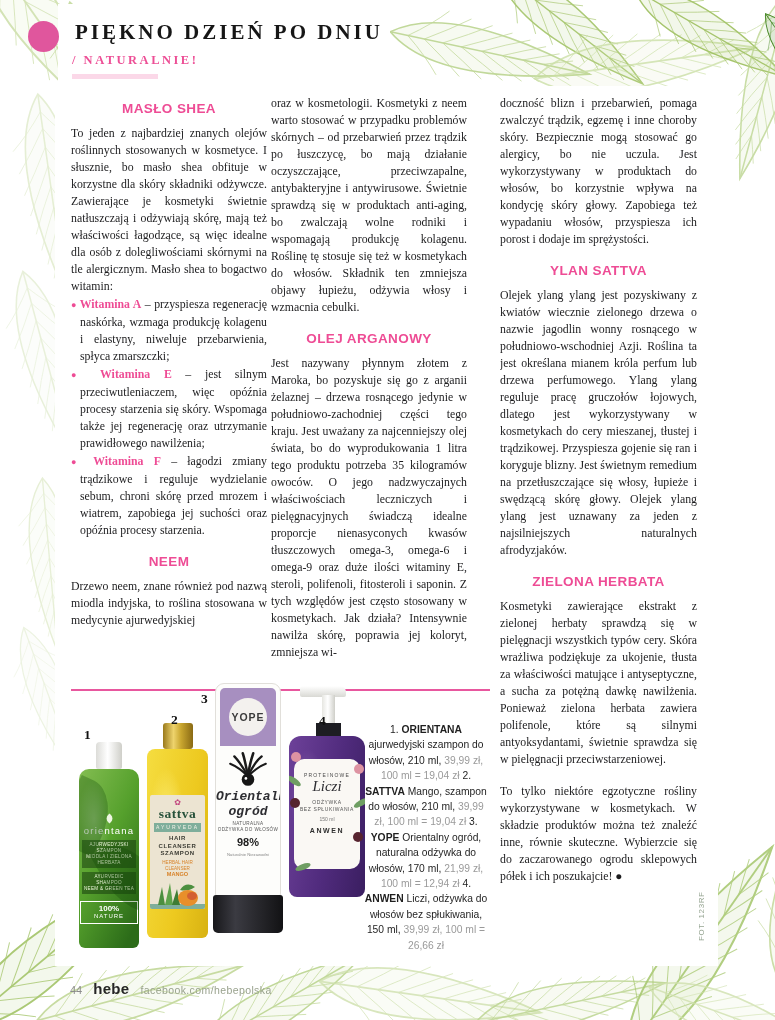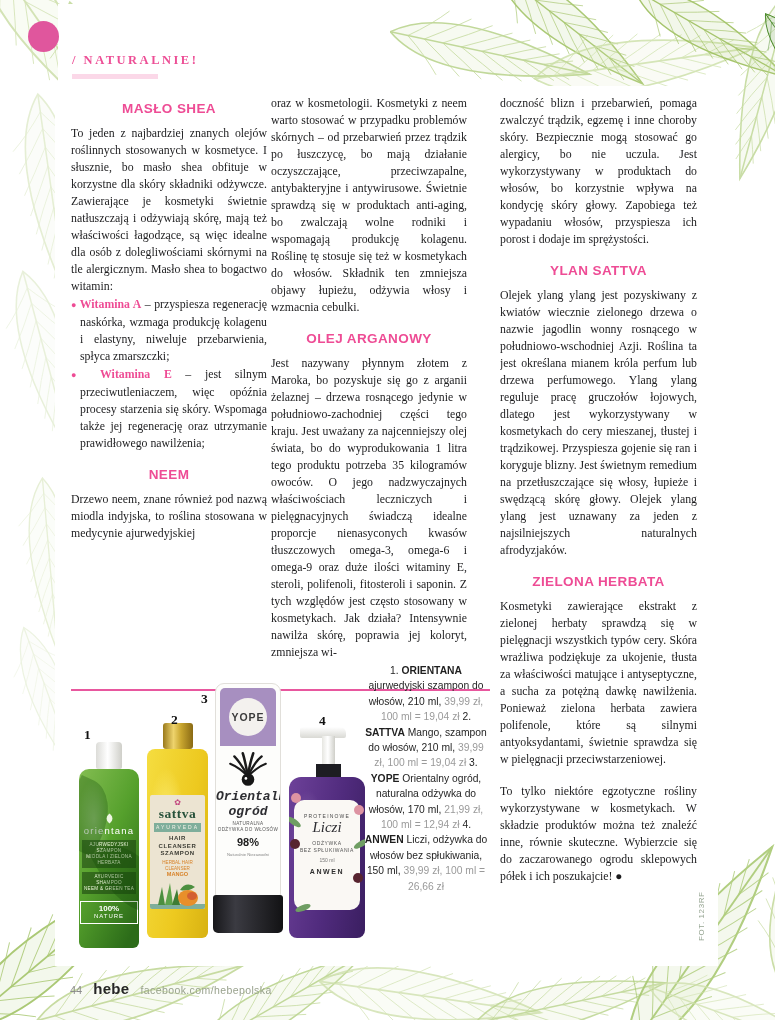--- a/index.html
+++ b/index.html
@@ -87,42 +87,42 @@
             font-family:"Liberation Sans",sans-serif;font-weight:700;font-size:10.5px;letter-spacing:1px;color:#3a3a3a;}
   .y-bird{display:block;width:42px;height:36px;margin:5px auto 0;}
   .y-script{font-family:Liberation Mono, monospace;font-style:italic;font-weight:700;font-size:13px;color:#2e2e32;text-align:center;margin-top:2px;}
   .y-l{font-size:4.6px;color:#555;text-align:center;letter-spacing:.4px;font-family:"Liberation Sans",sans-serif;line-height:6px;margin-top:2px;}
   .y-pct{font-family:"Liberation Sans",sans-serif;font-weight:700;font-size:11px;color:#1e1e1e;text-align:center;margin-top:3px;}
   .y-tiny{font-size:4.2px;color:#8a8a8a;text-align:center;font-family:"Liberation Sans",sans-serif;margin-top:4px;}
   .y-cap{position:absolute;left:-2px;right:-2px;bottom:0;height:38px;border-radius:3px 3px 5px 5px;
          background:linear-gradient(90deg,#17171a,#3b3b42 32%,#121214);}
 
   
-  #anwen{left:289px;top:727px;width:56px;height:211px;padding-left:32px;}
+  #anwen{left:289px;top:686px;width:56px;height:211px;padding-left:32px;}
   .a-spout{position:absolute;left:11px;top:0;width:46px;height:11px;border-radius:3px 6px 2px 2px;
            background:linear-gradient(#ffffff,#d9d9d4);}
   .a-stem{position:absolute;left:33px;top:9px;width:13px;height:30px;
           background:linear-gradient(90deg,#e6e6e1,#ffffff 45%,#cfcfc9);}
   .a-collar{position:absolute;left:27px;top:37px;width:25px;height:15px;background:#1d1d22;}
   .a-body{position:absolute;left:0;top:50px;width:76px;height:161px;border-radius:12px 12px 8px 8px;overflow:hidden;
           background:radial-gradient(ellipse 28px 78px at 25% 38%,rgba(255,255,255,.22),transparent 62%),
                      linear-gradient(100deg,#6d4199,#502b7d 55%,#3a1e60);}
   .a-label{position:absolute;left:5px;top:23px;width:66px;height:110px;background:#faf8f4;border-radius:10px;
            text-align:center;font-family:"Liberation Sans",sans-serif;overflow:hidden;}
   .a-top{font-size:5px;letter-spacing:1.2px;color:#4a4a4a;margin-top:13px;}
   .a-script{font-family:"Liberation Serif",serif;font-style:italic;font-size:15px;color:#2d2d32;line-height:17px;}
   .a-l{font-size:5px;color:#555;margin-top:4px;letter-spacing:.6px;line-height:6.5px;}
   .a-ml{font-size:5px;color:#777;margin-top:4px;}
   .a-brand{font-size:7px;font-weight:700;letter-spacing:1.6px;color:#2e2e2e;margin-top:5px;}
   .lychee{position:absolute;width:10px;height:10px;border-radius:50%;background:#dd93a2;z-index:1;}
   .lychee.dark{background:#57242f;}
   .a-leaf{position:absolute;width:16px;height:6px;border-radius:50%;background:#6f9e63;z-index:1;}
 
   
-  #caption{position:absolute;left:362px;top:663px;width:128px;z-index:3;font-family:"Liberation Sans",sans-serif;
+  #caption{position:absolute;left:362px;top:722px;width:128px;z-index:3;font-family:"Liberation Sans",sans-serif;
            font-size:10.3px;line-height:15.4px;text-align:center;color:#1f1f1f;}
   .c-brand{font-weight:700;}
   .c-price{color:#9a9a9a;}
 
   
   #footer{position:absolute;left:70px;top:980px;z-index:4;display:flex;align-items:baseline;gap:11px;
           font-family:"Liberation Sans",sans-serif;}
   #page-number{color:#8c8c8c;font-size:11px;}
   #logo{font-size:15px;font-weight:700;color:#262626;letter-spacing:.3px;}
   #social{color:#99a28d;font-size:10.5px;letter-spacing:.4px;}
@@ -208,29 +208,31 @@
       </svg>
       <svg class="leaf" width="200" height="90" viewBox="0 0 200 90" style="left: 640px; top: 975px; color: rgb(207, 224, 173); opacity: 0.8; transform: rotate(20deg) scale(1); transform-origin: center center;">
         <use href="#leaf-shape"></use>
       </svg>
     </div>
 
   <div class="panel" id="panel-header"></div>
   <div class="panel" id="panel-main"></div>
 
   <div id="brand-dot"></div>
+  <div id="page-title">PIĘKNO DZIEŃ PO DNIU</div>
   <div id="page-subtitle">/ NATURALNIE!</div>
   <div id="subtitle-mark"></div>
 
   <div class="col" id="col1">
     <h3 class="heading first">MASŁO SHEA</h3>
     <p>To jeden z najbardziej znanych olejów roślinnych stosowanych w kosmetyce. I słusznie, bo masło shea obfituje w korzystne dla skóry składniki odżywcze. Zawierające je kosmetyki świetnie natłuszczają i odżywiają skórę, mają też właściwości łagodzące, są więc idealne dla osób z dolegliwościami skórnymi na tle alergicznym. Masło shea to bogactwo witamin:</p>
     <div>
         <div class="bullet"><span class="bdot">● </span><span class="term">Witamina A</span><span> – przyspiesza regenerację naskórka, wzmaga produkcję kolagenu i elastyny, niweluje przebarwienia, spłyca zmarszczki;</span></div>
         <div class="bullet"><span class="bdot">● </span><span class="term">Witamina E</span><span> – jest silnym przeciwutleniaczem, więc opóźnia procesy starzenia się skóry. Wspomaga także jej regenerację oraz utrzymanie prawidłowego nawilżenia;</span></div>
+        <div class="bullet"><span class="bdot">● </span><span class="term">Witamina F</span><span> – łagodzi zmiany trądzikowe i reguluje wydzielanie sebum, chroni skórę przed mrozem i wiatrem, zapobiega jej suchości oraz opóźnia procesy starzenia.</span></div>
       </div>
     <h3 class="heading">NEEM</h3>
     <p>Drzewo neem, znane również pod nazwą miodla indyjska, to roślina stosowana w medycynie ajurwedyjskiej</p>
   </div>
 
   <div class="col" id="col2">
     <p>oraz w kosmetologii. Kosmetyki z neem warto stosować w przypadku problemów skórnych – od przebarwień przez trądzik po łuszczycę, bo mają działanie oczyszczające, przeciwzapalne, antybakteryjne i antywirusowe. Świetnie sprawdzą się w produktach anti-aging, bo zwalczają wolne rodniki i wspomagają produkcję kolagenu. Roślinę tę stosuje się też w kosmetykach do włosów. Składnik ten zmniejsza objawy łupieżu, odżywia włosy i wzmacnia cebulki.</p>
     <h3 class="heading">OLEJ ARGANOWY</h3>
     <p>Jest nazywany płynnym złotem z Maroka, bo pozyskuje się go z arganii żelaznej – drzewa rosnącego jedynie w południowo-zachodniej części tego kraju. Jest uważany za najcenniejszy olej świata, bo do wyprodukowania 1 litra tego produktu potrzeba 35 kilogramów owoców. O jego nadzwyczajnych właściwościach leczniczych i pielęgnacyjnych świadczą idealne proporcje nienasyconych kwasów tłuszczowych omega-3, omega-6 i omega-9 oraz duże ilości witaminy E, steroli, polifenoli, fitosteroli i saponin. Z tych względów jest często stosowany w kosmetykach. Jak działa? Intensywnie nawilża skórę, poprawia jej koloryt, zmniejsza wi-</p>
   </div>

